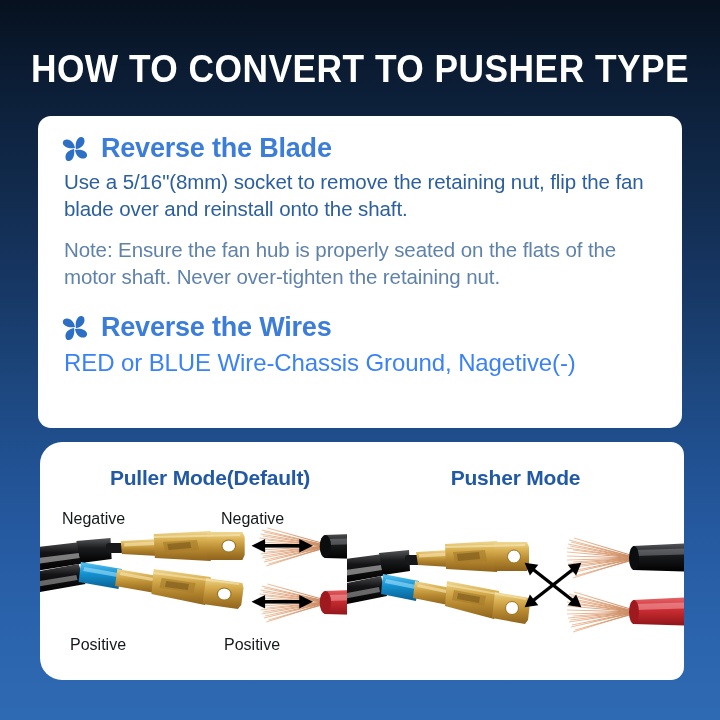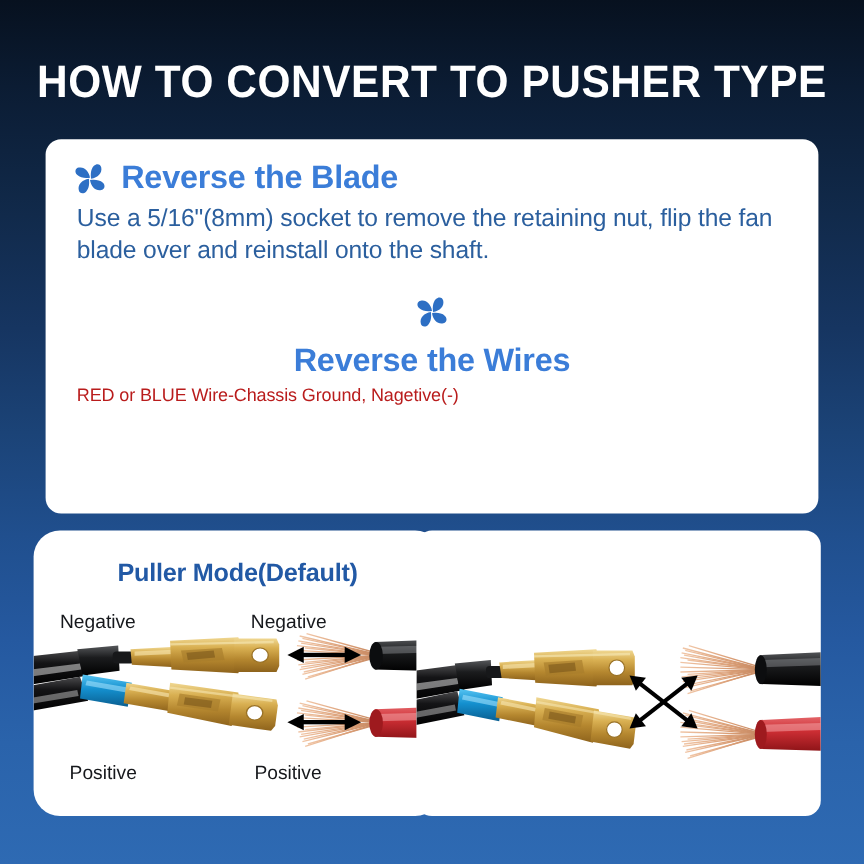--- a/index.html
+++ b/index.html
@@ -56,21 +56,21 @@
     box-sizing: border-box;
     padding: 18px 22px 0 22px;
   }
 
   .sec-head {
     display: flex;
     align-items: center;
     gap: 11px;
     margin: 0 0 4px 0;
   }
-  .sec-head.second { margin-top: 22px; flex-direction: column; }
+  .sec-head.second { margin-top: 22px; }
 
   .fan-icon { width: 30px; height: 30px; display: block; flex: 0 0 auto; }
 
   .sec-title {
     color: #3b7dd8;
     font-size: 27px;
     font-weight: bold;
     line-height: 1.1;
     letter-spacing: -0.2px;
   }
@@ -83,37 +83,37 @@
     letter-spacing: -0.1px;
   }
   .note-text {
     color: #5f82ab;
     font-size: 20.5px;
     line-height: 1.34;
     margin: 13px 0 0 4px;
     letter-spacing: -0.1px;
   }
   .wire-text {
-    color: #b91c1c;
-    font-size: 15px;
+    color: #3b82f6;
+    font-size: 24px;
     line-height: 1.35;
     margin: 3px 0 0 4px;
     letter-spacing: -0.1px;
   }
 
   
   .panel {
     position: absolute;
     top: 442px;
     height: 238px;
     background: #ffffff;
     border-radius: 13px;
     overflow: hidden;
   }
-  .panel-left  { left: 28px;  width: 340px; border-radius: 22px; }
+  .panel-left  { left: 40px;  width: 340px; border-radius: 22px; }
   .panel-right { left: 347px; width: 337px; }
 
   .panel-title {
     position: absolute;
     top: 24px;
     left: 0;
     width: 100%;
     text-align: center;
     color: #2259a5;
     font-size: 21px;
@@ -155,20 +155,21 @@
         <g fill="#2d6fc4">
           <path d="M32 30 C30 18 22 10 12 12 C6 13 4 20 9 25 C15 31 25 31 32 30 Z"></path>
           <path d="M34 32 C46 30 54 22 52 12 C51 6 44 4 39 9 C33 15 33 25 34 32 Z"></path>
           <path d="M32 34 C34 46 42 54 52 52 C58 51 60 44 55 39 C49 33 39 33 32 34 Z"></path>
           <path d="M30 32 C18 34 10 42 12 52 C13 58 20 60 25 55 C31 49 31 39 30 32 Z"></path>
         </g>
       </svg>
       <div class="sec-title">Reverse the Blade</div>
     </div>
     <div class="body-text">Use a 5/16"(8mm) socket to remove the retaining nut, flip the fan blade over and reinstall onto the shaft.</div>
+    <div class="note-text">Note: Ensure the fan hub is properly seated on the flats of the motor shaft. Never over-tighten the retaining nut.</div>
 
     <div class="sec-head second">
       <svg class="fan-icon" viewBox="0 0 64 64">
         <g fill="#2d6fc4">
           <path d="M32 30 C30 18 22 10 12 12 C6 13 4 20 9 25 C15 31 25 31 32 30 Z"></path>
           <path d="M34 32 C46 30 54 22 52 12 C51 6 44 4 39 9 C33 15 33 25 34 32 Z"></path>
           <path d="M32 34 C34 46 42 54 52 52 C58 51 60 44 55 39 C49 33 39 33 32 34 Z"></path>
           <path d="M30 32 C18 34 10 42 12 52 C13 58 20 60 25 55 C31 49 31 39 30 32 Z"></path>
         </g>
       </svg>
@@ -321,20 +322,21 @@
       </g>
     </svg>
 
     <div class="lbl lbl-neg-l">Negative</div>
     <div class="lbl lbl-neg-r">Negative</div>
     <div class="lbl lbl-pos-l">Positive</div>
     <div class="lbl lbl-pos-r">Positive</div>
   </div>
 
   <div class="panel panel-right">
+    <div class="panel-title">Pusher Mode</div>
 
     <svg class="panel-svg" viewBox="0 0 337 238" preserveAspectRatio="none">
       <defs>
         <linearGradient id="blkA2" x1="0" y1="0" x2="0" y2="1">
           <stop offset="0%" stop-color="#4a4a4c"></stop>
           <stop offset="35%" stop-color="#141416"></stop>
           <stop offset="100%" stop-color="#000000"></stop>
         </linearGradient>
         <linearGradient id="blkB2" x1="0" y1="0" x2="0" y2="1">
           <stop offset="0%" stop-color="#55575a"></stop>

